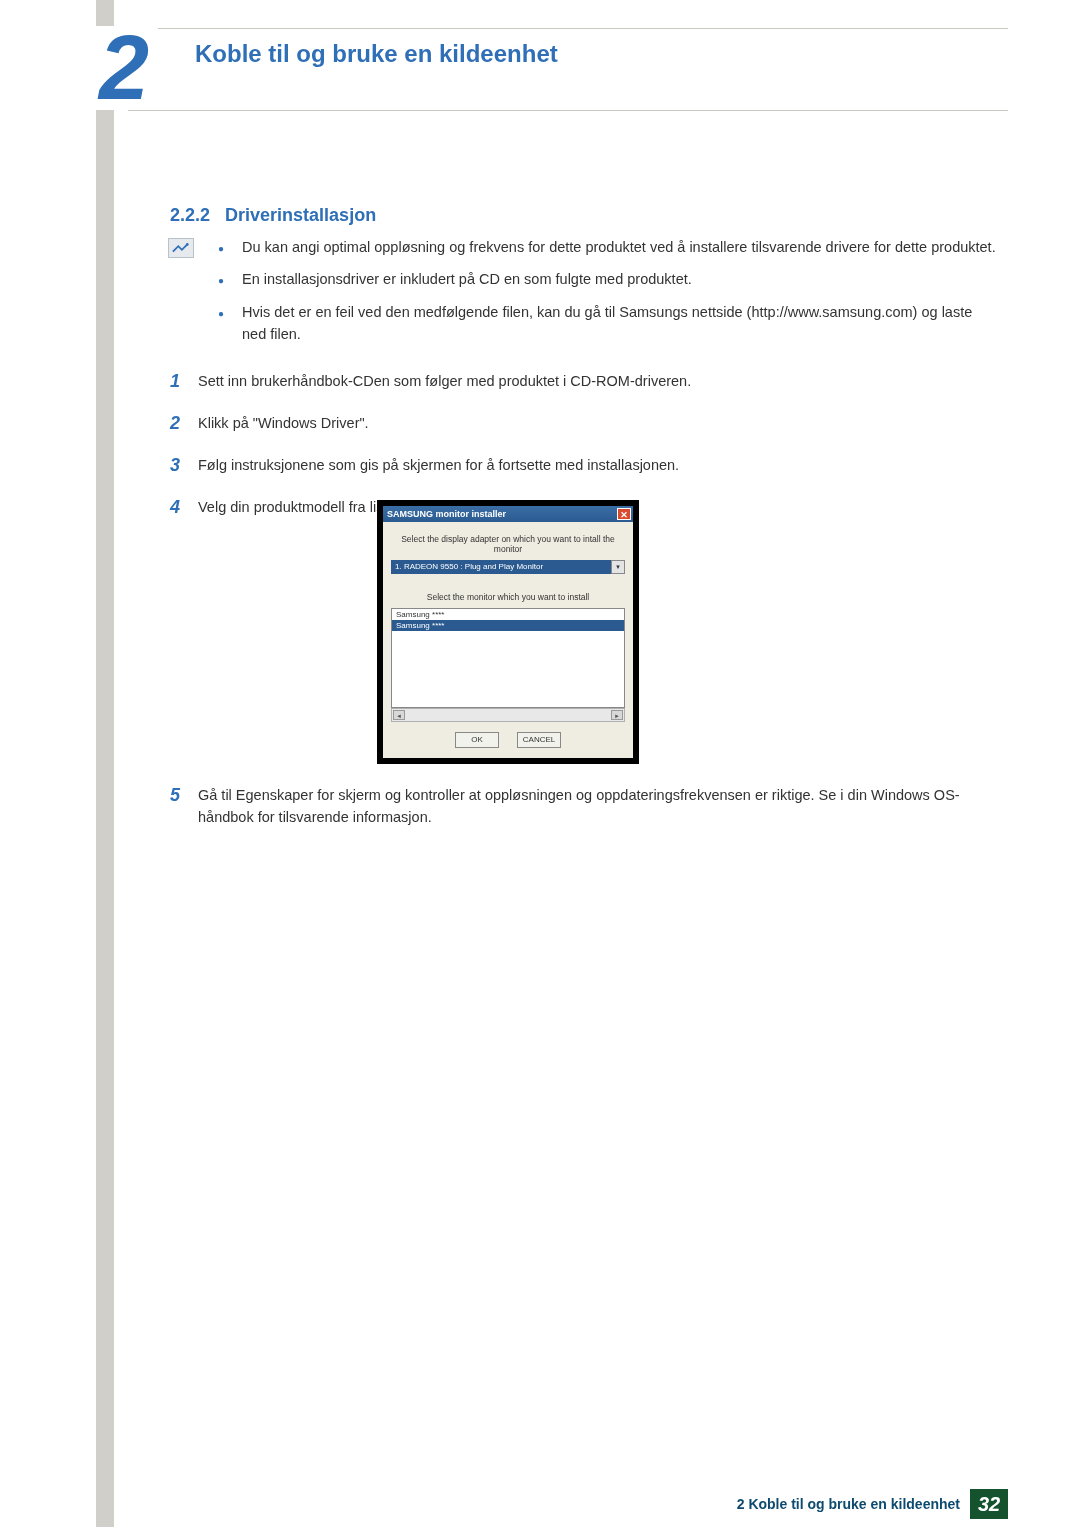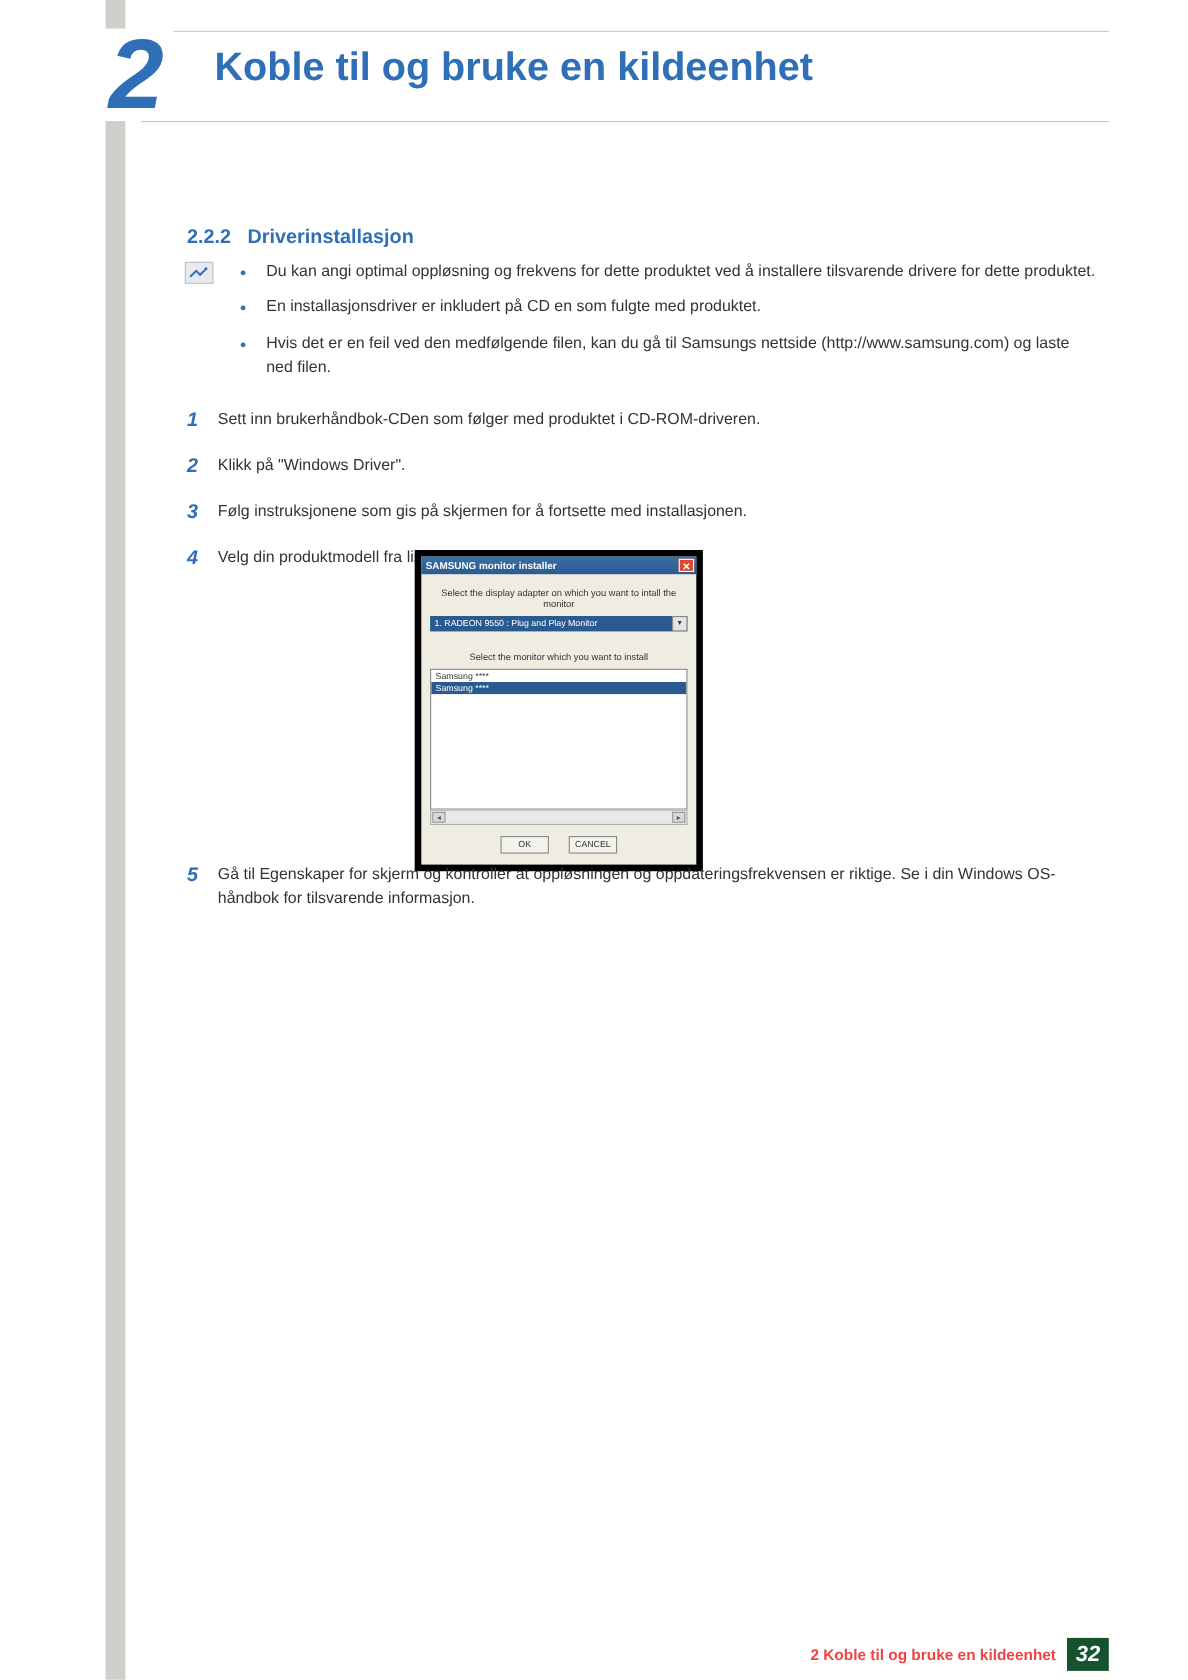--- a/index.html
+++ b/index.html
@@ -38,21 +38,21 @@
     font-style: italic;
     color: #2f6fb7;
     line-height: 84px;
   }
 
   
   .chapter-title {
     position: absolute;
     left: 195px;
     top: 40px;
-    font-size: 36px;
+    font-size: 24px;
     font-weight: bold;
     color: #2f6fb7;
   }
 
   
   .hline-top1 {
     position: absolute;
     left: 128px; right: 72px; top: 28px;
     border-top: 1px solid #c9c9c3;
   }
@@ -181,21 +181,21 @@
     background: #e4e4e4;
     border: 1px solid #888;
     color: #333;
     text-align: center;
     line-height: 12px;
     font-size: 7px;
   }
   .installer-listbox {
     border: 1px solid #888;
     background: #fff;
-    height: 128px;
+    height: 100px;
     overflow: hidden;
     margin-top: 4px;
   }
   .installer-listbox .row {
     font-size: 8px;
     padding: 1px 4px;
     color: #333;
   }
   .installer-listbox .row.sel {
     background: #2a5a90;
@@ -253,21 +253,21 @@
   .footer-right {
     position: absolute;
     right: 72px;
     bottom: 8px;
     display: flex;
     align-items: center;
   }
   .footer-text {
     font-size: 14px;
     font-weight: bold;
-    color: #ef4444;
+    color: #0c4a6e;
     margin-right: 10px;
   }
   .page-box {
     width: 38px; height: 30px;
     background: #14532d;
     color: #fff;
     font-size: 20px;
     font-weight: bold;
     text-align: center;
     line-height: 30px;

